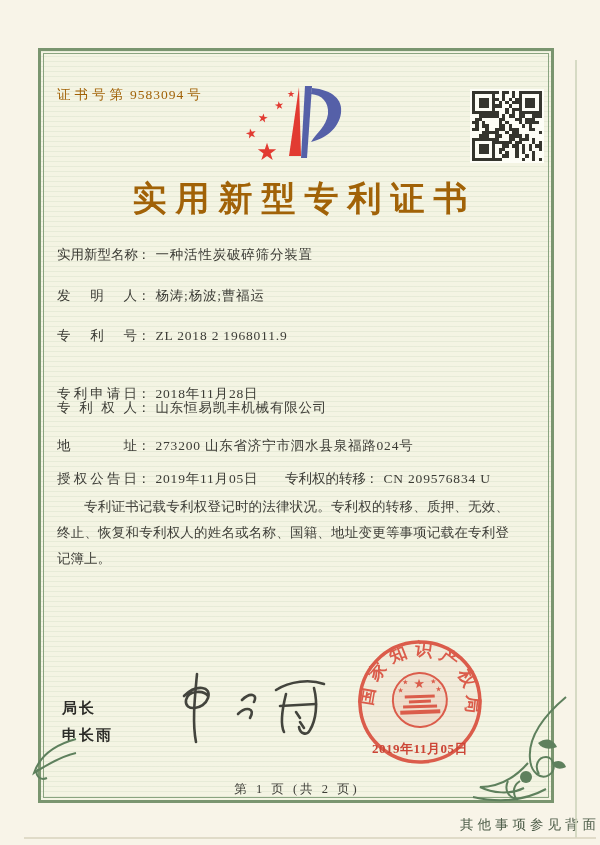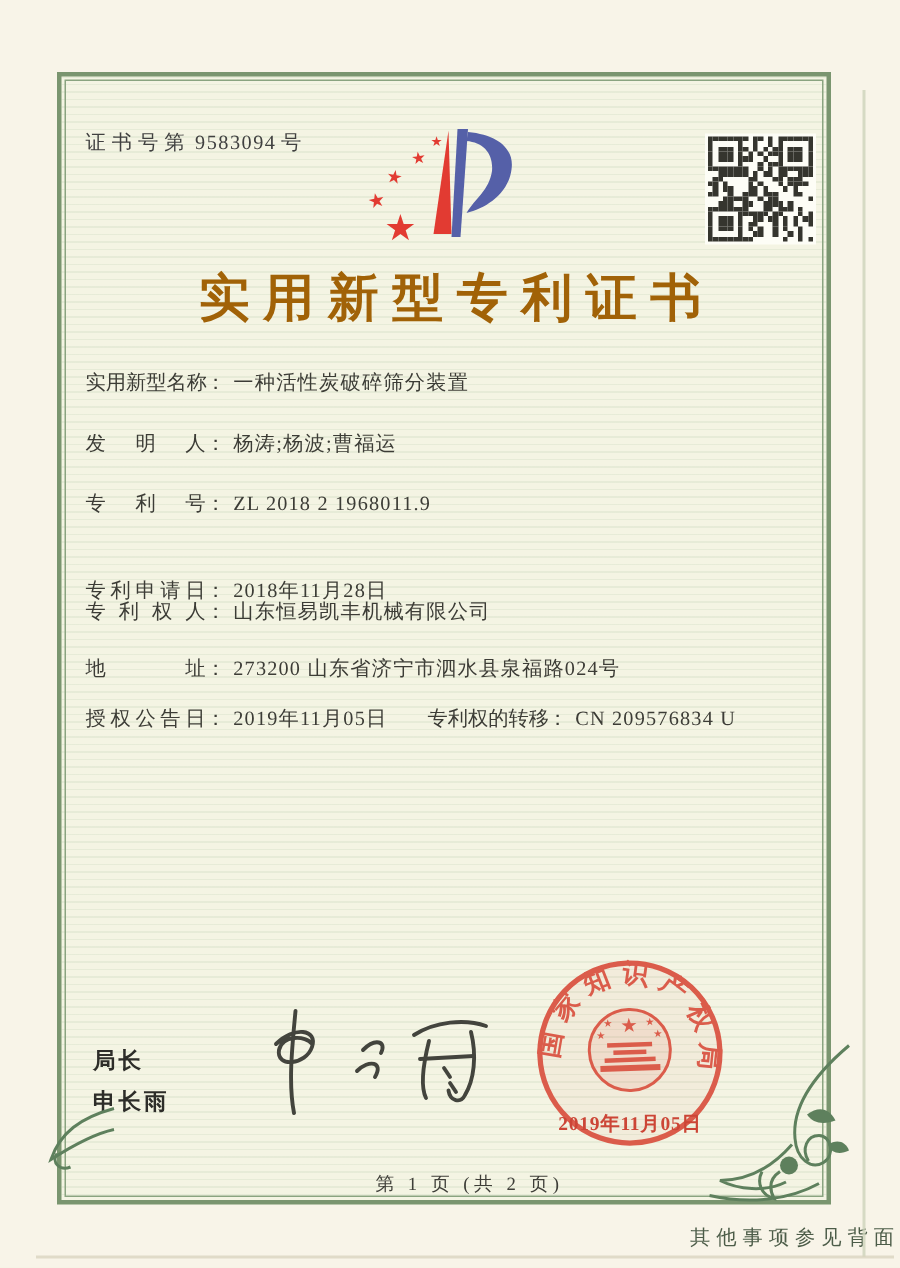--- a/index.html
+++ b/index.html
@@ -14,21 +14,21 @@
     border:3px solid #7a956f;background:#f4f4e3;box-sizing:border-box;
   }
   .frame::before{
     content:"";position:absolute;inset:0;
     background:repeating-linear-gradient(180deg, rgba(140,175,135,0.13) 0 1px, transparent 1px 5px);
   }
   .frame::after{
     content:"";position:absolute;inset:2px;border:1px solid #8aa480;pointer-events:none;
   }
   .abs{position:absolute;}
-  .cert-no{left:57px;top:86px;font-size:13.5px;color:#404040;letter-spacing:4px;}
+  .cert-no{left:57px;top:86px;font-size:13.5px;color:#a16207;letter-spacing:4px;}
   .cert-no .num{letter-spacing:1px;padding:0 3px;}
   .logo{left:227px;top:82px;width:152px;height:96px;}
   #qr{
     position:absolute;left:470px;top:89px;width:74px;height:74px;
     display:grid;grid-template-columns:repeat(21,1fr);grid-auto-rows:1fr;
     background:#fdfdf6;padding:2px;box-sizing:border-box;
   }
   .qd{background:#35352e;}
   .title{
     left:0;top:176px;width:600px;text-align:center;
@@ -46,21 +46,21 @@
   .signer{
     left:62px;top:694px;line-height:27px;font-size:15px;font-weight:700;
     font-family:"Liberation Sans","DejaVu Sans",sans-serif;color:#2d2d29;letter-spacing:2px;
   }
   .signature{left:150px;top:666px;width:190px;height:84px;}
   .seal{left:350px;top:634px;width:140px;height:140px;opacity:0.92;transform:rotate(-2deg);}
   .seal-date{
     left:350px;top:740px;width:140px;text-align:center;
     font-size:13px;font-weight:600;color:#cc4536;letter-spacing:0.5px;
   }
-  .pageno{left:38px;top:781px;width:518px;text-align:center;font-size:12.5px;color:#3e3e38;letter-spacing:3px;padding-left:16px;}
+  .pageno{left:38px;top:781px;width:518px;text-align:center;font-size:12.5px;color:#3e3e38;letter-spacing:3px;}
   .note{left:0;top:816px;width:600px;text-align:right;font-size:13.5px;color:#4c5c48;letter-spacing:4px;}
   .orn-br{left:468px;top:693px;width:104px;height:118px;}
   .orn-bl{left:26px;top:733px;width:56px;height:48px;}
   .edge-r{left:575px;top:60px;width:2px;height:778px;background:#cdd3ba;opacity:.8;}
   .edge-b{left:24px;top:837px;width:572px;height:2px;background:#d9d5bf;opacity:.8;}
 </style>
 </head>
 <body>
 
 <div class="frame"></div>
@@ -549,20 +549,21 @@
   <span class="flabel">地址</span><span class="colon">：</span><span class="fvalue">273200 山东省济宁市泗水县泉福路024号</span>
 </div>
 <div class="fieldrow fr6">
   <span class="flabel">授权公告日</span><span class="colon">：</span><span class="fvalue">2019年11月05日</span>
 </div>
 <div class="fieldrow fr6b">
   <span class="flabel">专利权的转移</span><span class="colon">：</span><span class="fvalue">CN 209576834 U</span>
 </div>
 
 <div class="abs paras">
+  <p>专利证书记载专利权登记时的法律状况。专利权的转移、质押、无效、终止、恢复和专利权人的姓名或名称、国籍、地址变更等事项记载在专利登记簿上。</p>
 </div>
 
 <div class="abs signer">
   <div>局长</div>
   <div>申长雨</div>
 </div>
 
 <svg class="abs signature" viewBox="0 0 190 84" aria-hidden="true">
   <g fill="none" stroke="#43443d" stroke-width="2.6" stroke-linecap="round">
     <path d="M34,30 C46,18 62,20 58,32 C54,44 34,46 36,34 C38,24 54,24 58,30"></path>

